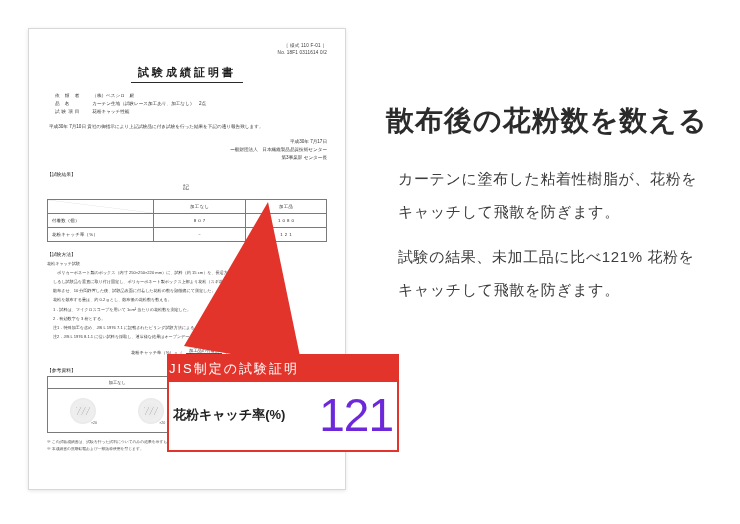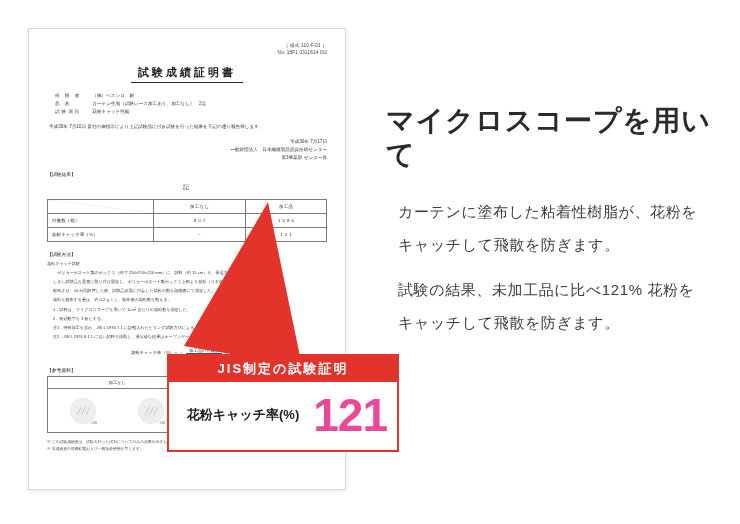--- a/index.html
+++ b/index.html
@@ -101,30 +101,30 @@
   .foot{font-size:3.8px;line-height:1.7;color:#4a4a4a;margin-top:6px;}
 
   
   .callout{
     position:absolute;left:167px;top:354px;width:228px;height:94px;
     background:#ffffff;border:2px solid #e2342b;
     z-index:6;
   }
   .callout-head{
     background:#e2342b;color:#fff;height:26px;line-height:26px;
-    text-align:center;font-size:13px;font-weight:700;letter-spacing:2px;
+    text-align:left;font-size:13px;font-weight:400;letter-spacing:2px;
   }
   .callout-body{
-    height:66px;display:flex;align-items:center;justify-content:flex-end;
-    padding:0 10px;
+    height:66px;display:flex;align-items:center;justify-content:space-between;
+    padding:0 4px;
     gap:10px;
   }
   .callout-label{font-size:13px;font-weight:700;color:#222;letter-spacing:0px;}
   .callout-value{
-    font-size:46px;font-weight:700;color:#ec4899;line-height:1;
+    font-size:46px;font-weight:400;color:#6d28d9;line-height:1;
     letter-spacing:-1px;margin-left:4px;
     font-family:"Liberation Sans", sans-serif;
   }
 
   
   .arrow{position:absolute;left:150px;top:196px;width:160px;height:170px;z-index:5;}
 
   
   .right{
     position:absolute;left:386px;top:104px;width:326px;
@@ -266,18 +266,18 @@
 
   <div class="callout">
     <div class="callout-head">JIS制定の試験証明</div>
     <div class="callout-body">
       <span class="callout-label">花粉キャッチ率(%)</span>
       <span class="callout-value">121</span>
     </div>
   </div>
 
   <div class="right">
-    <h1 class="headline">マイクロスコープを用いて</h1>
+    <h1 class="headline">散布後の花粉数を数える</h1>
     <p class="para">カーテンに塗布した粘着性樹脂が、花粉をキャッチして飛散を防ぎます。</p>
     <p class="para">試験の結果、未加工品に比べ121% 花粉をキャッチして飛散を防ぎます。</p>
   </div>
 
 </div>
 
 </body></html>

